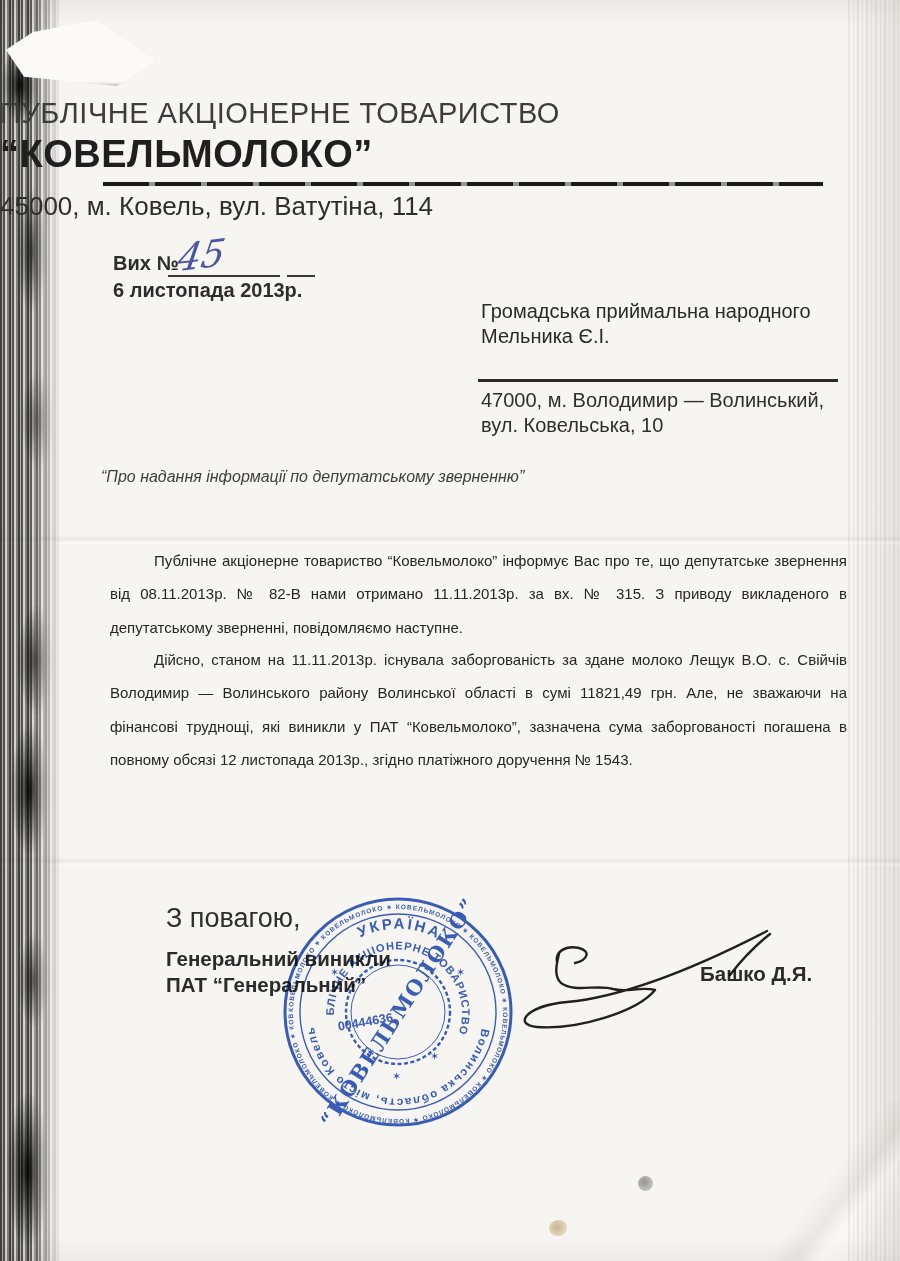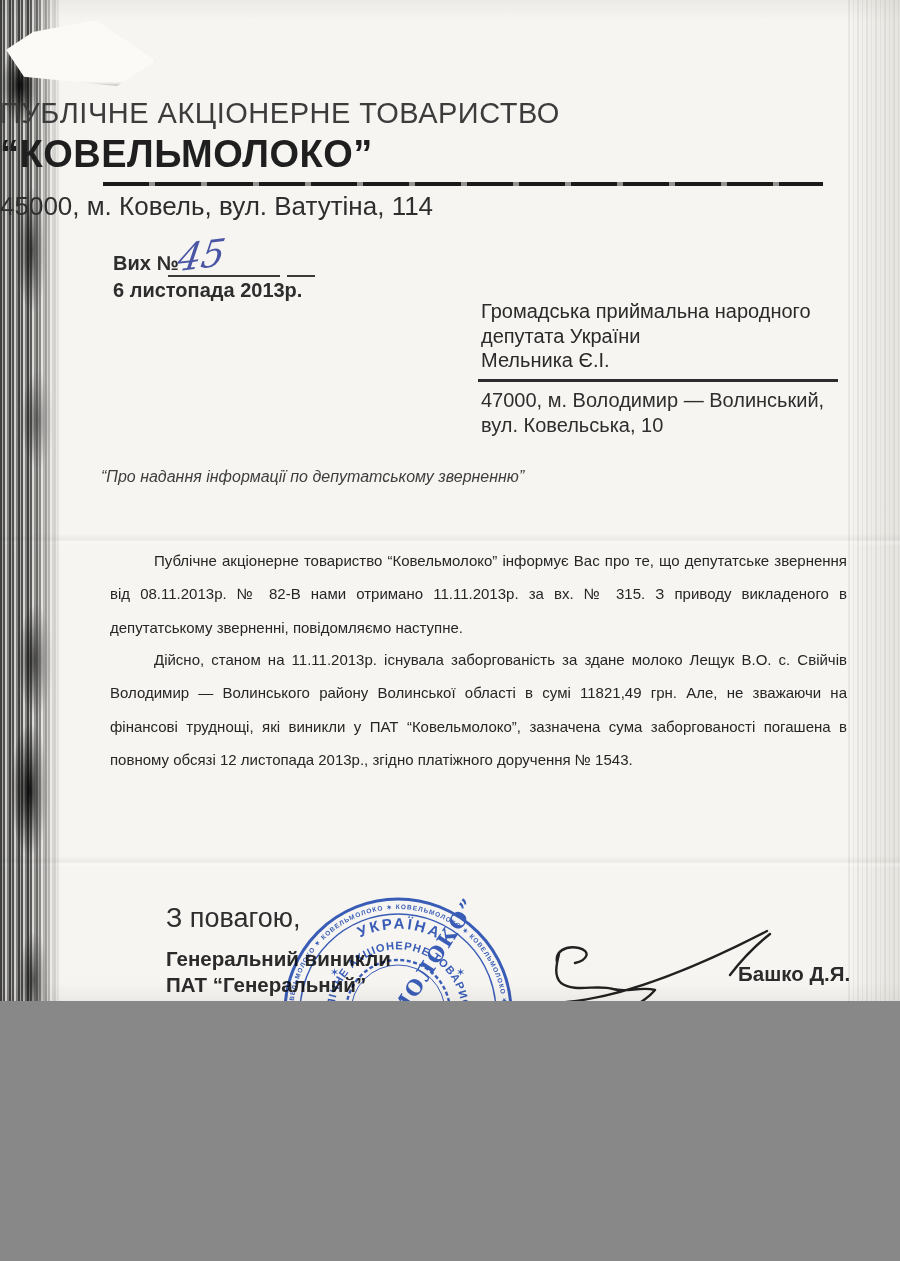--- a/index.html
+++ b/index.html
@@ -1,17 +1,17 @@
 <!DOCTYPE html>
 <html><head>
 <meta charset="utf-8">
 <style>
   html,body{margin:0;padding:0;background:#888;}
   .page{
-    position:relative;width:900px;height:1001px;overflow:hidden;
+    position:relative;width:900px;height:1261px;overflow:hidden;
     background:
       linear-gradient(90deg, rgba(210,208,202,.25) 0%, rgba(210,208,202,0) 3%, rgba(210,208,202,0) 94%, rgba(190,188,182,.30) 100%),
       linear-gradient(180deg, rgba(215,213,208,.35) 0%, rgba(215,213,208,0) 2%, rgba(215,213,208,0) 98%, rgba(205,203,198,.25) 100%),
       #f6f5f1;
     font-family:"Liberation Sans", sans-serif;color:#2b2b2b;
   }
   
   .edge-band{
     position:absolute;left:0;top:0;width:64px;height:1261px;z-index:5;
     background:
@@ -64,21 +64,21 @@
   
   .subject{position:absolute;left:101px;top:463px;width:450px;font-size:16px;font-style:italic;line-height:27px;color:#3e3e3e;z-index:8;}
   
   .para{position:absolute;left:110px;width:737px;font-size:15px;line-height:33.4px;color:#262626;
     text-align:justify;text-indent:44px;z-index:8;}
   .para1{top:544px;}
   .para2{top:643px;}
   
   .closing{position:absolute;left:166px;top:903px;font-size:27px;color:#2e2e2e;z-index:8;}
   .signer-title{position:absolute;left:166px;top:946px;font-size:20.5px;font-weight:bold;line-height:25.5px;color:#2b2b2b;z-index:8;}
-  .signer-name{position:absolute;left:700px;top:962px;font-size:20.5px;font-weight:bold;color:#2b2b2b;z-index:8;margin-left:38px;}
+  .signer-name{position:absolute;left:700px;top:962px;font-size:20.5px;font-weight:bold;color:#2b2b2b;z-index:8;}
   .stamp-svg{position:absolute;left:270px;top:884px;width:256px;height:256px;z-index:10;
     mix-blend-mode:multiply;opacity:.92;}
   .sig-svg{position:absolute;left:425px;top:900px;width:380px;height:150px;z-index:11;mix-blend-mode:multiply;}
   .st{fill:#2a52bc;}
 </style>
 </head>
 <body>
 
 <div class="page">
 
@@ -97,21 +97,20 @@
   <div class="org-address" style="z-index:8">45000, м. Ковель, вул. Ватутіна, 114</div>
 
   <div class="ref-label">Вих №</div>
   <div class="hand-number">45</div>
   <div class="ref-underline-1"></div>
   <div class="ref-underline-2"></div>
   <div class="ref-date">6 листопада 2013р.</div>
 
   <div class="recipient">
     <div>Громадська приймальна народного</div>
-    <div>депутата України</div>
     <div>Мельника Є.І.</div>
   </div>
   <div class="rcp-divider"></div>
   <div class="rcp-address">
     <div>47000, м. Володимир — Волинський,</div>
     <div>вул. Ковельська, 10</div>
   </div>
 
   <div class="subject">“Про надання інформації по депутатському зверненню”</div>
 

